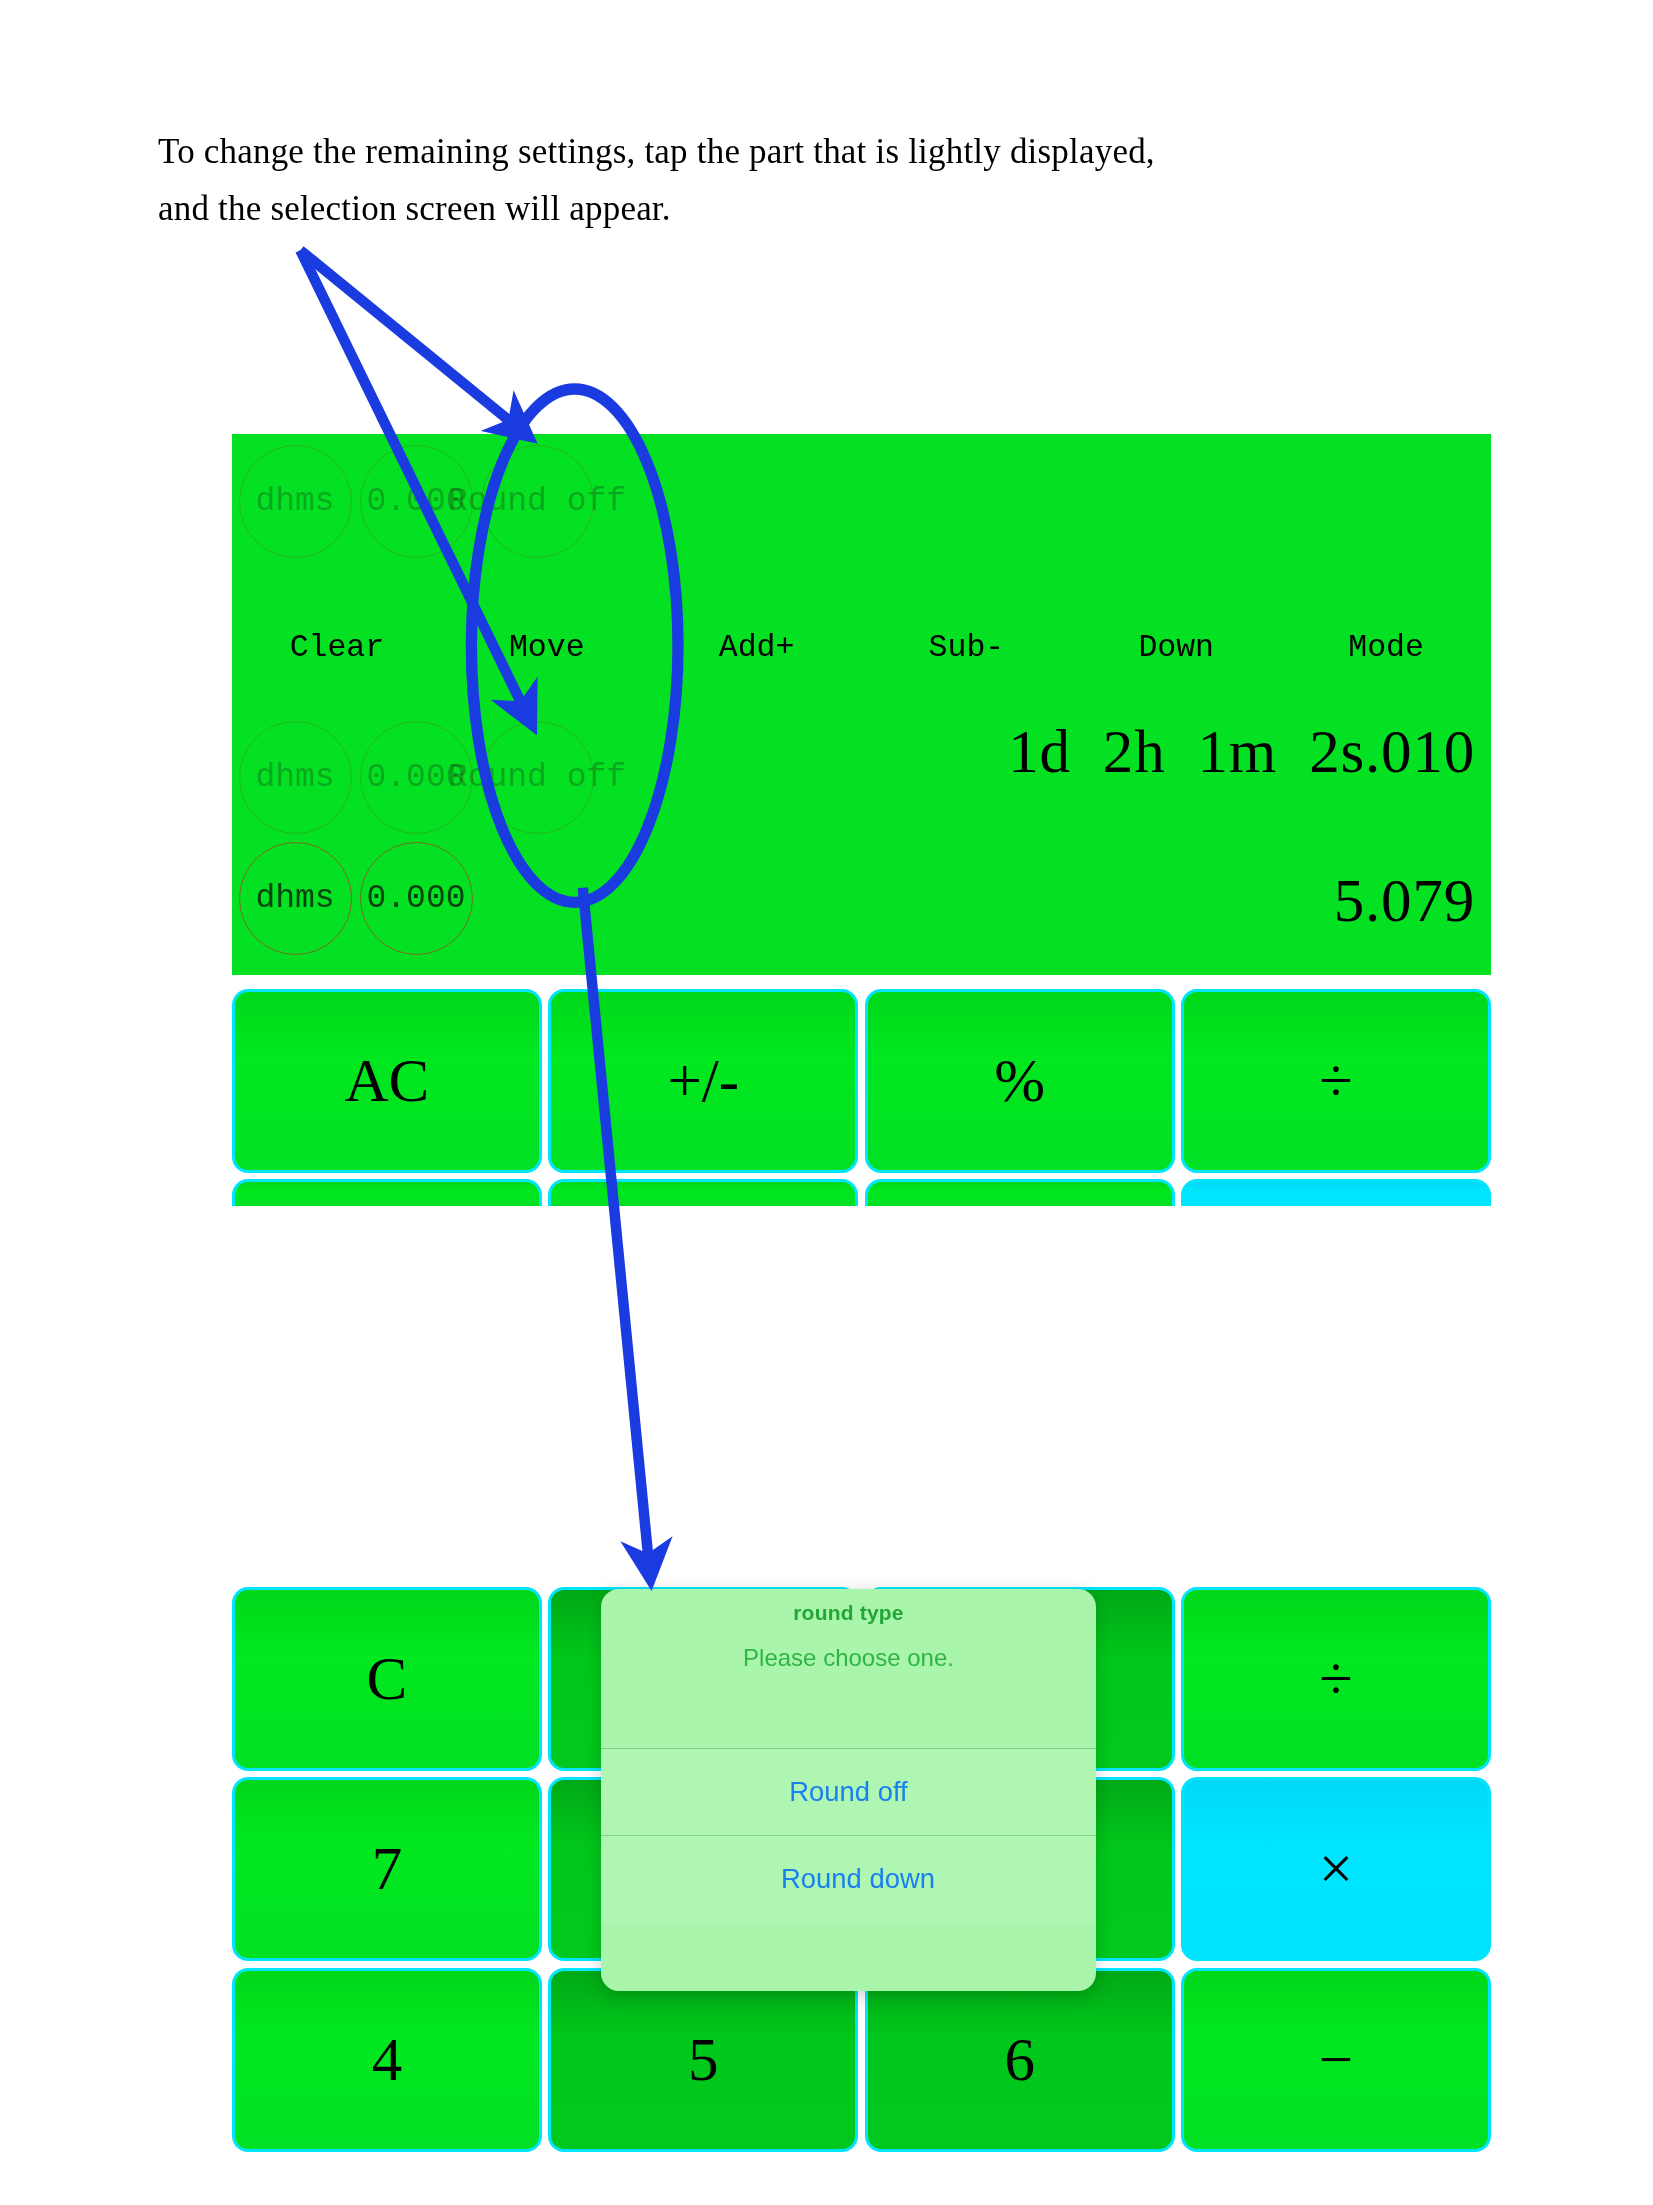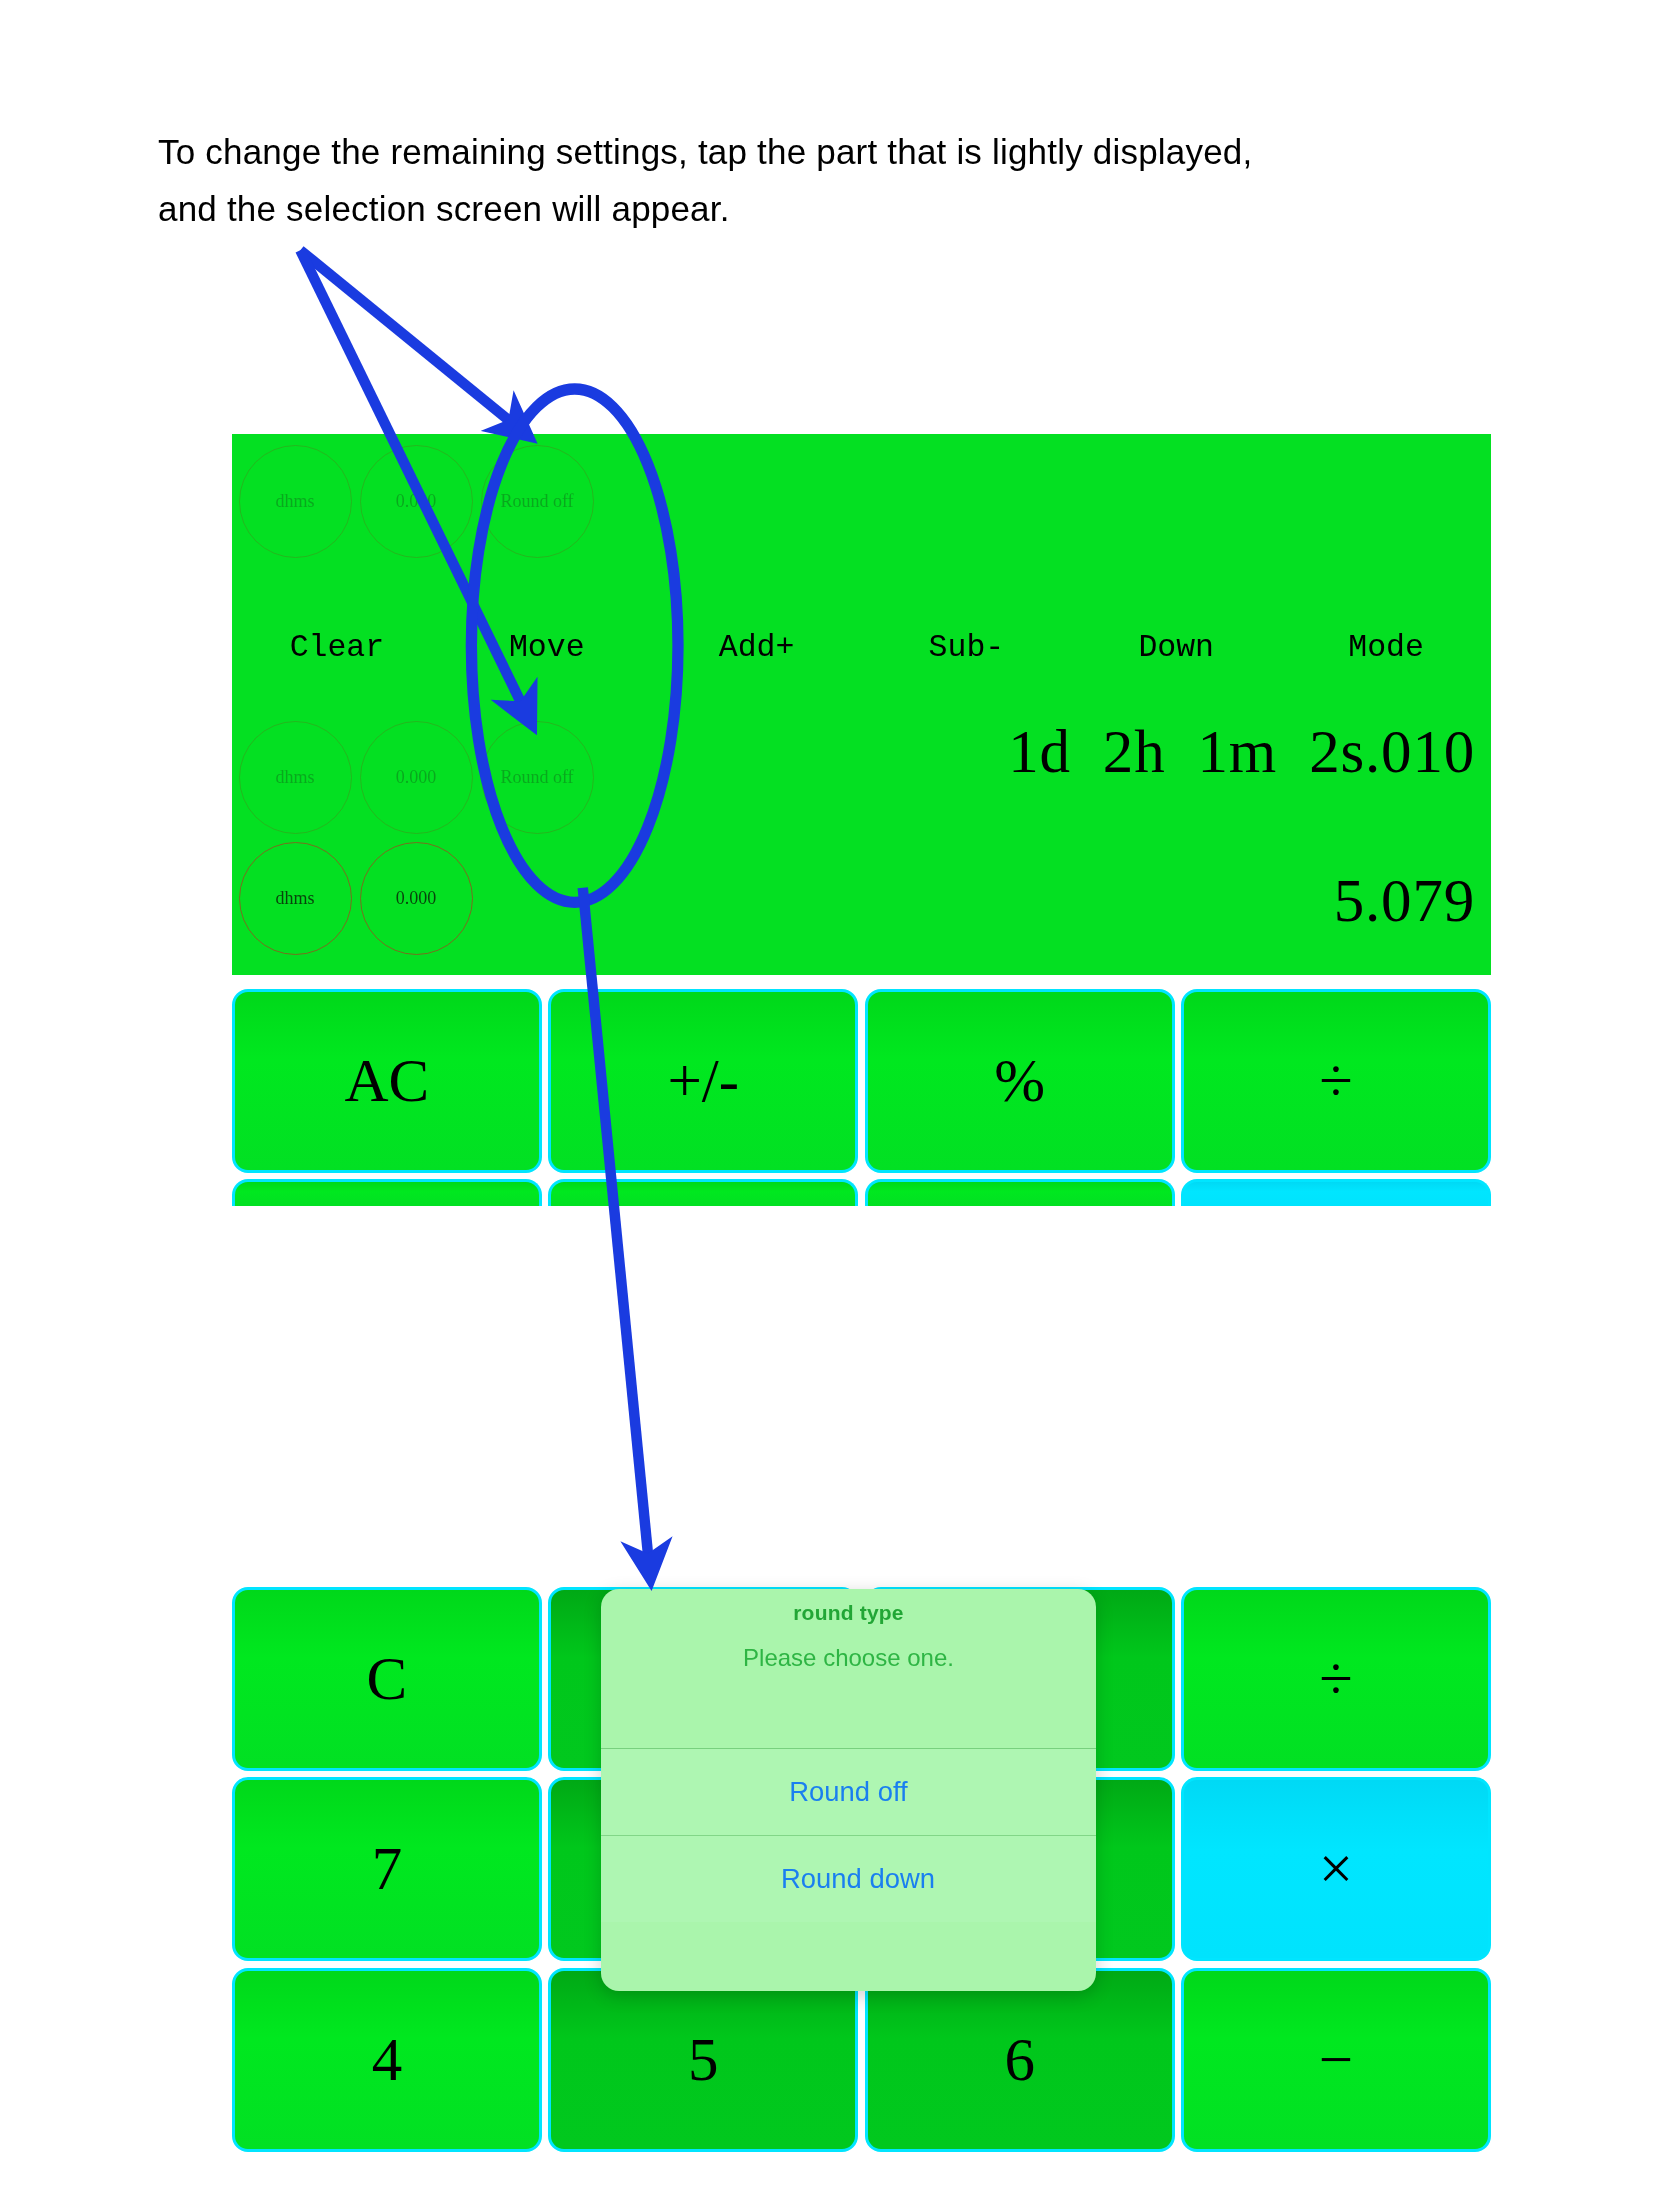--- a/index.html
+++ b/index.html
@@ -14,21 +14,21 @@
     overflow: hidden;
     font-family: "Liberation Serif", "DejaVu Serif", serif;
   }
 
   
   #caption {
     position: absolute;
     left: 158px;
     top: 123px;
     width: 1356px;
-    font-family: Liberation Sans, sans-serif;
+    font-family: Liberation Serif, serif;
     font-size: 35px;
     line-height: 57px;
     color: #000000;
     letter-spacing: 0.2px;
   }
   #caption .line { display: block; white-space: pre; }
 
   
   #shot1 {
     position: absolute;
@@ -56,22 +56,22 @@
   #badge-row-3 { top: 404px; }
 
   .badge {
     width: 113px;
     height: 113px;
     border-radius: 50%;
     border: 1.6px solid rgba(120,80,20,0.45);
     display: flex;
     align-items: center;
     justify-content: center;
-    font-family: Liberation Serif, serif;
-    font-size: 18px;
+    font-family: Liberation Mono, monospace;
+    font-size: 33px;
     color: rgba(20,60,20,0.55);
     box-sizing: border-box;
     margin-right: 8px;
     white-space: nowrap;
     opacity: 0.62;
   }
   .badge.strong {
     opacity: 1;
     border-color: rgba(140,90,30,0.85);
     color: rgba(10,50,10,0.9);

